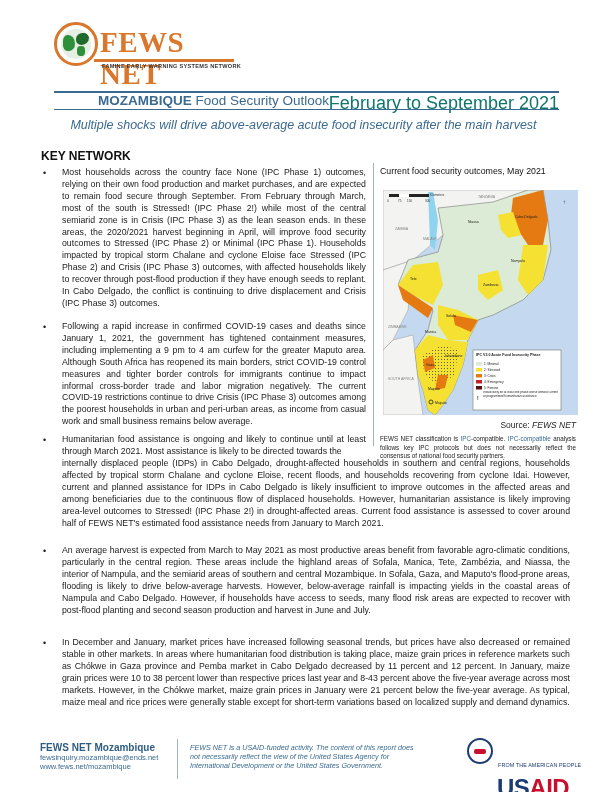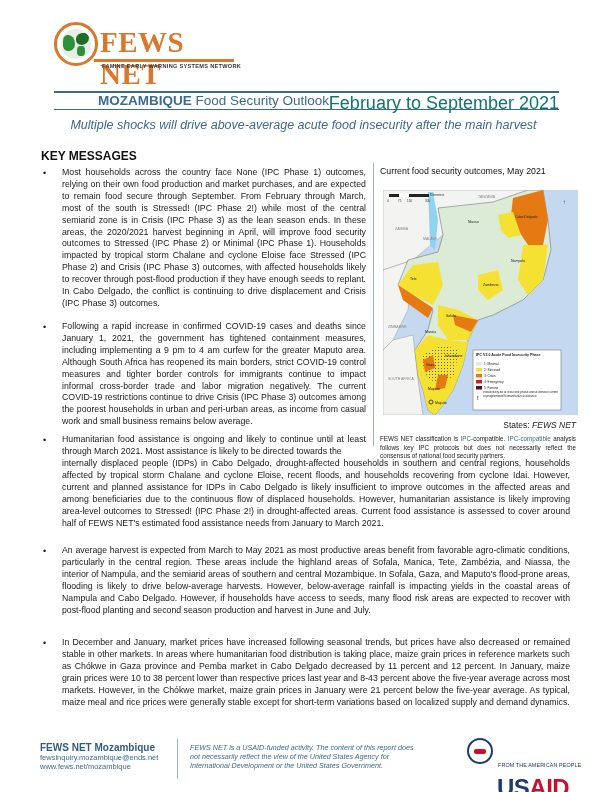--- a/index.html
+++ b/index.html
@@ -70,21 +70,21 @@
 
 <div id="rule-top" class="abs"></div>
 <div id="hdr-left" class="abs">
   <b>MOZAMBIQUE</b>
   <span>Food Security Outlook</span>
 </div>
 <div id="hdr-right" class="abs">February to September 2021</div>
 <div id="rule-bottom" class="abs"></div>
 <div id="subtitle" class="abs">Multiple shocks will drive above-average acute food insecurity after the main harvest</div>
 
-<div id="km-title" class="abs">KEY MESSAGES</div>
+<div id="km-title" class="abs">KEY NETWORK</div>
 
 <span class="bullet" style="left:43px; top:168px;">•</span>
 <div class="para" style="left:62px; top:167px; width:304px;">Most households across the country face None (IPC Phase 1) outcomes, relying on their own food production and market purchases, and are expected to remain food secure through September. From February through March, most of the south is Stressed! (IPC Phase 2!) while most of the central semiarid zone is in Crisis (IPC Phase 3) as the lean season ends. In these areas, the 2020/2021 harvest beginning in April, will improve food security outcomes to Stressed (IPC Phase 2) or Minimal (IPC Phase 1). Households impacted by tropical storm Chalane and cyclone Eloise face Stressed (IPC Phase 2) and Crisis (IPC Phase 3) outcomes, with affected households likely to recover through post-flood production if they have enough seeds to replant. In Cabo Delgado, the conflict is continuing to drive displacement and Crisis (IPC Phase 3) outcomes.</div>
 
 <span class="bullet" style="left:43px; top:322px;">•</span>
 <div class="para" style="left:62px; top:321px; width:304px;">Following a rapid increase in confirmed COVID-19 cases and deaths since January 1, 2021, the government has tightened containment measures, including implementing a 9 pm to 4 am curfew for the greater Maputo area. Although South Africa has reopened its main borders, strict COVID-19 control measures and tighter border controls for immigrants continue to impact informal cross-border trade and labor migration negatively. The current COVID-19 restrictions continue to drive Crisis (IPC Phase 3) outcomes among the poorest households in urban and peri-urban areas, as income from casual work and small business remains below average.</div>
 
 <span class="bullet" style="left:43px; top:435px;">•</span>
 <div class="para" style="left:62px; top:434px; width:304px;">Humanitarian food assistance is ongoing and likely to continue until at least through March 2021. Most assistance is likely to be directed towards the</div>
 <div class="para" style="left:62px; top:458px; width:508px;">internally displaced people (IDPs) in Cabo Delgado, drought-affected households in southern and central regions, households affected by tropical storm Chalane and cyclone Eloise, recent floods, and households recovering from cyclone Idai. However, current and planned assistance for IDPs in Cabo Delgado is likely insufficient to improve outcomes in the affected areas and among beneficiaries due to the continuous flow of displaced households. However, humanitarian assistance is likely improving area-level outcomes to Stressed! (IPC Phase 2!) in drought-affected areas. Current food assistance is assessed to cover around half of FEWS NET's estimated food assistance needs from January to March 2021.</div>
@@ -176,21 +176,21 @@
       <text x="101" y="199" font-size="3.2" fill="#222">5: Famine</text>
       <text x="94" y="210" font-size="5" font-weight="bold" fill="#222">!</text>
       <foreignObject x="100" y="201" width="76" height="18">
         <div xmlns="http://www.w3.org/1999/xhtml" style="font-size:3px; line-height:3.6px; color:#222; font-family:'Liberation Sans', sans-serif;">Would likely be at least one phase worse without current or programmed humanitarian assistance</div>
       </foreignObject>
     </g>
   </svg>
 </div>
 
 <div id="map-source" class="abs">
-  <span>States: </span><i>FEWS NET</i>
+  <span>Source: </span><i>FEWS NET</i>
 </div>
 
 <div id="map-note" class="abs">
   <span>FEWS NET classification is </span><span class="lnk">IPC</span><span>-compatible. </span><span class="lnk">IPC-compatible</span><span> analysis follows key IPC protocols but does not necessarily reflect the consensus of national food security partners.</span>
 </div>
 
 <div id="foot-left" class="abs">
   <b>FEWS NET Mozambique</b><br>
   <span>fewsinquiry.mozambique@ends.net</span><br>
   <span>www.fews.net/mozambique</span>

